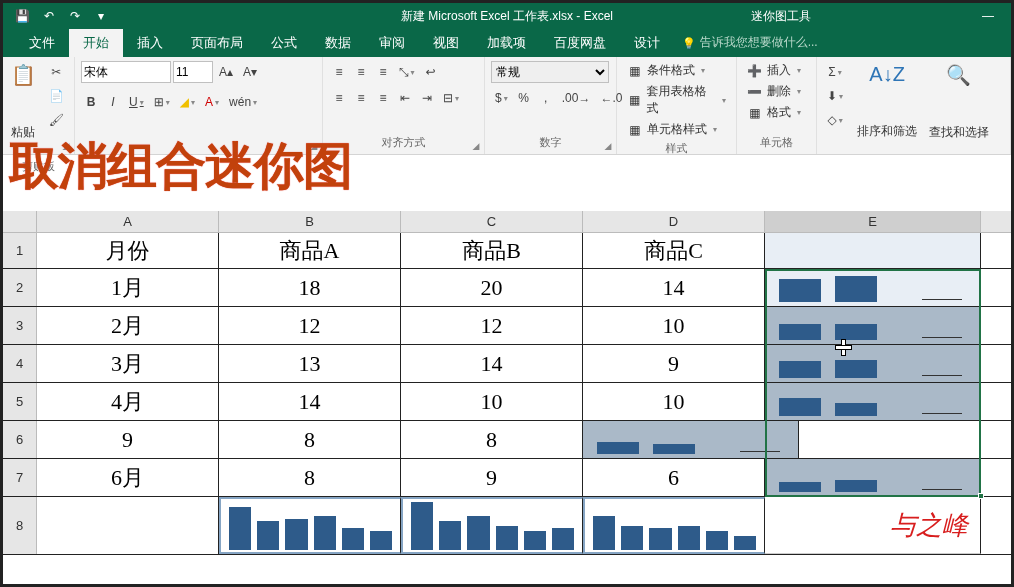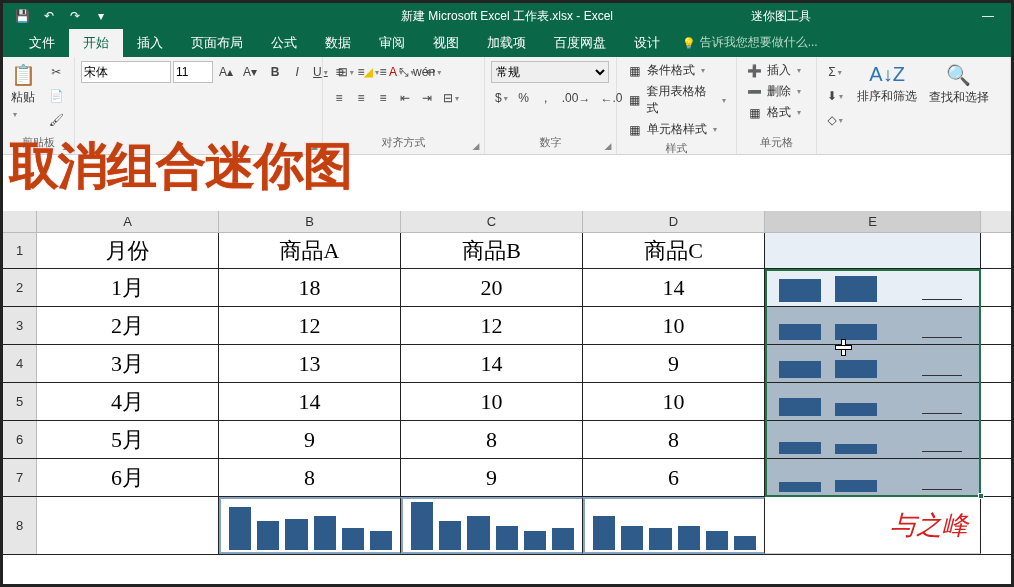--- a/index.html
+++ b/index.html
@@ -25,21 +25,21 @@
 
 
 .ribbon { background: #f3f3f3; height: 98px; display: flex; border-bottom: 1px solid #d4d4d4; }
 .group { border-right: 1px solid #e0e0e0; display: flex; flex-direction: column; justify-content: space-between; padding: 4px 6px 2px 6px; position: relative; }
 .group .label { text-align: center; font-size: 11px; color: #666; padding: 2px 0; }
 .group .dialog-ico { position: absolute; right: 2px; bottom: 2px; width: 12px; height: 12px; font-size: 9px; color: #888; cursor: pointer; display: flex; align-items: center; justify-content: center; }
 .gbody { flex: 1; display: flex; align-items: flex-start; gap: 4px; }
 
 .bigbtn { display: flex; flex-direction: column; align-items: center; gap: 2px; padding: 2px; cursor: pointer; font-size: 12px; color: #333; }
 .bigbtn .ico { font-size: 20px; color: #555; }
-.bigbtn .lbl { font-size: 12px; }
+.bigbtn .lbl { font-size: 12px; margin-top: 35px; }
 
 .smallrow { display: flex; gap: 2px; align-items: center; }
 .smallbtn { min-width: 20px; height: 22px; padding: 0 4px; display: flex; align-items: center; justify-content: center; font-size: 12px; cursor: pointer; color: #444; }
 .smallbtn.bold { font-weight: bold; }
 .smallbtn.ital { font-style: italic; }
 .smallbtn.under { text-decoration: underline; }
 .dd::after { content: "▾"; font-size: 8px; margin-left: 2px; color: #888; }
 
 .fontsel { display: flex; gap: 2px; margin-bottom: 4px; }
 .fontsel select, .fontsel input { height: 22px; font-size: 12px; border: 1px solid #c0c0c0; background: #fff; padding: 0 2px; }
@@ -155,21 +155,21 @@
         <div class="smallbtn">✂</div>
         <div class="smallbtn">📄</div>
         <div class="smallbtn">🖌</div>
       </div>
     </div>
     <div class="label">剪贴板</div>
     <div class="dialog-ico">◢</div>
   </div>
 
   <div class="group" style="width:248px">
-    <div class="gbody" style="flex-direction:row">
+    <div class="gbody" style="flex-direction:column">
       <div class="fontsel">
         <input class="fontname" value="宋体" style="">
         <input class="fontsize" value="11" style="">
         <div class="smallbtn">A▴</div>
         <div class="smallbtn">A▾</div>
       </div>
       <div class="smallrow">
         <div class="smallbtn bold">B</div>
         <div class="smallbtn ital">I</div>
         <div class="smallbtn under dd">U</div>
@@ -355,21 +355,20 @@
     <div class="cell cE spark-cell " style="background:#aab9c8">
       <div class="spark-wrap">
         <div class="spark-bar" style="left:6px;width:42px;height:18px"></div>
         <div class="spark-bar" style="left:62px;width:42px;height:13px"></div>
         <div class="spark-under"></div>
       </div>
     </div>
       </div>
       <div class="row data-row">
     <div class="rh">6</div>
-    <div class="cell cA">5月</div>
     <div class="cell cB">9</div>
     <div class="cell cC">8</div>
     <div class="cell cD">8</div>
     <div class="cell cE spark-cell " style="background:#aab9c8">
       <div class="spark-wrap">
         <div class="spark-bar" style="left:6px;width:42px;height:12px"></div>
         <div class="spark-bar" style="left:62px;width:42px;height:10px"></div>
         <div class="spark-under"></div>
       </div>
     </div>

